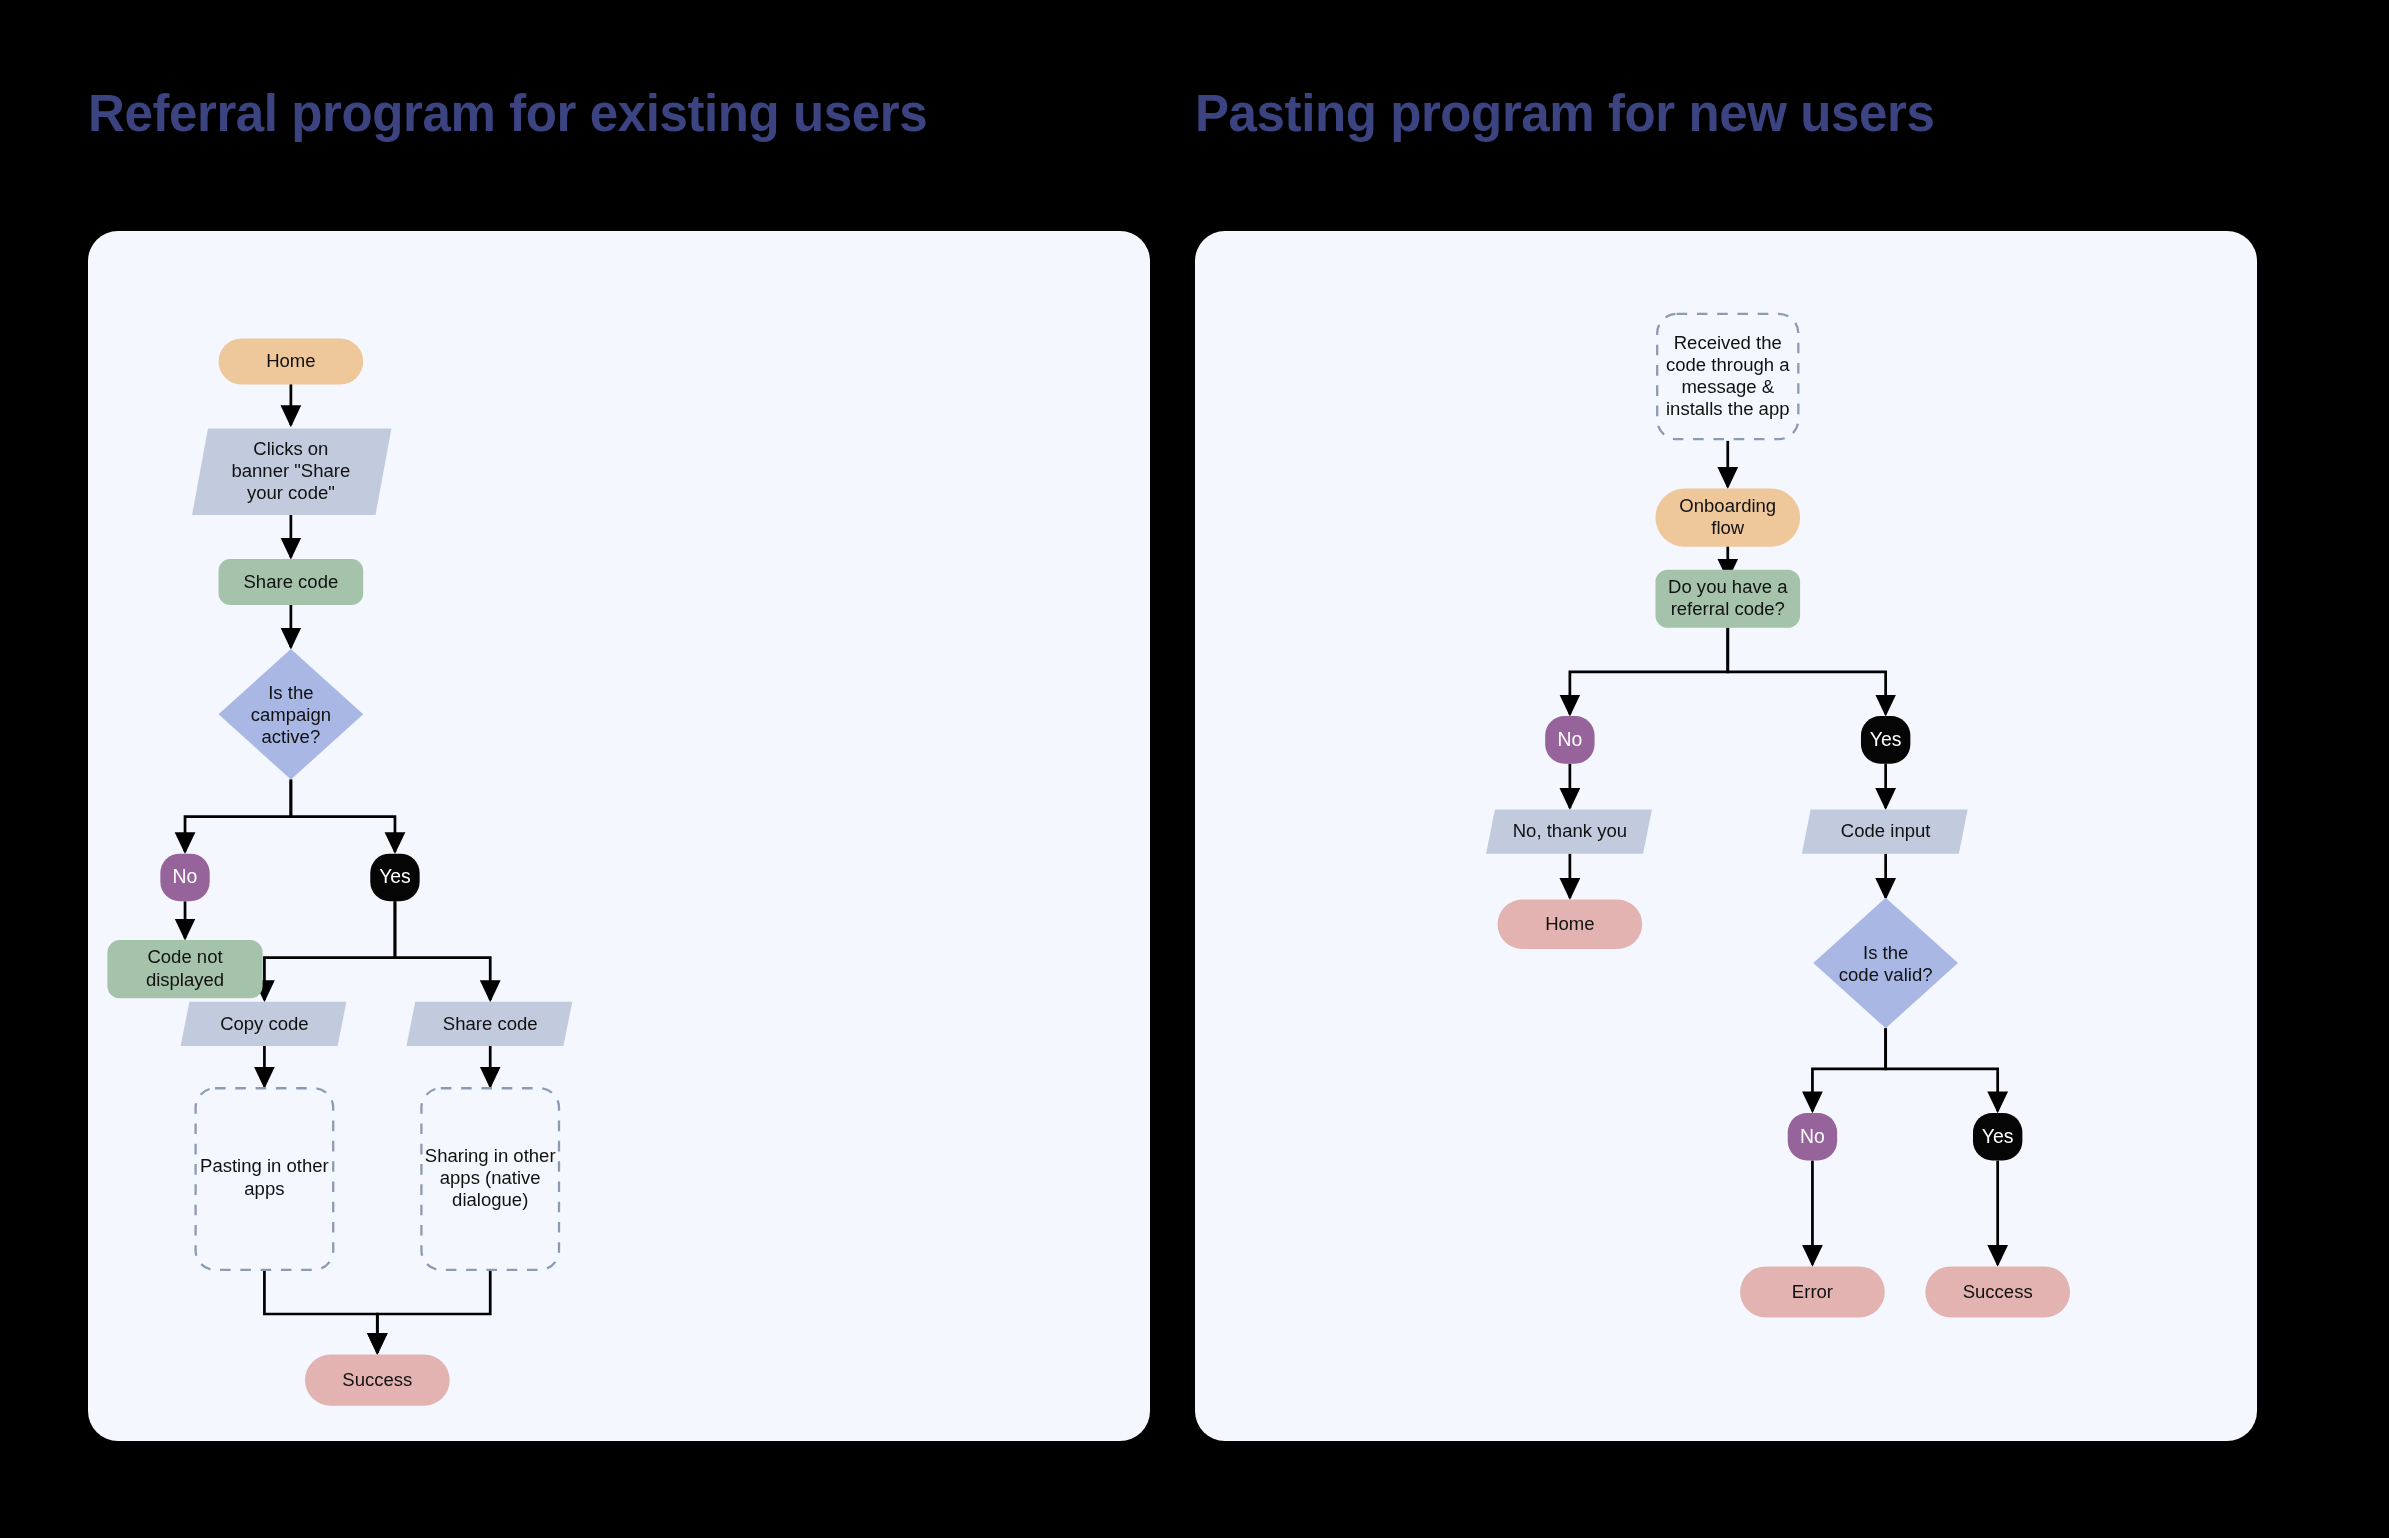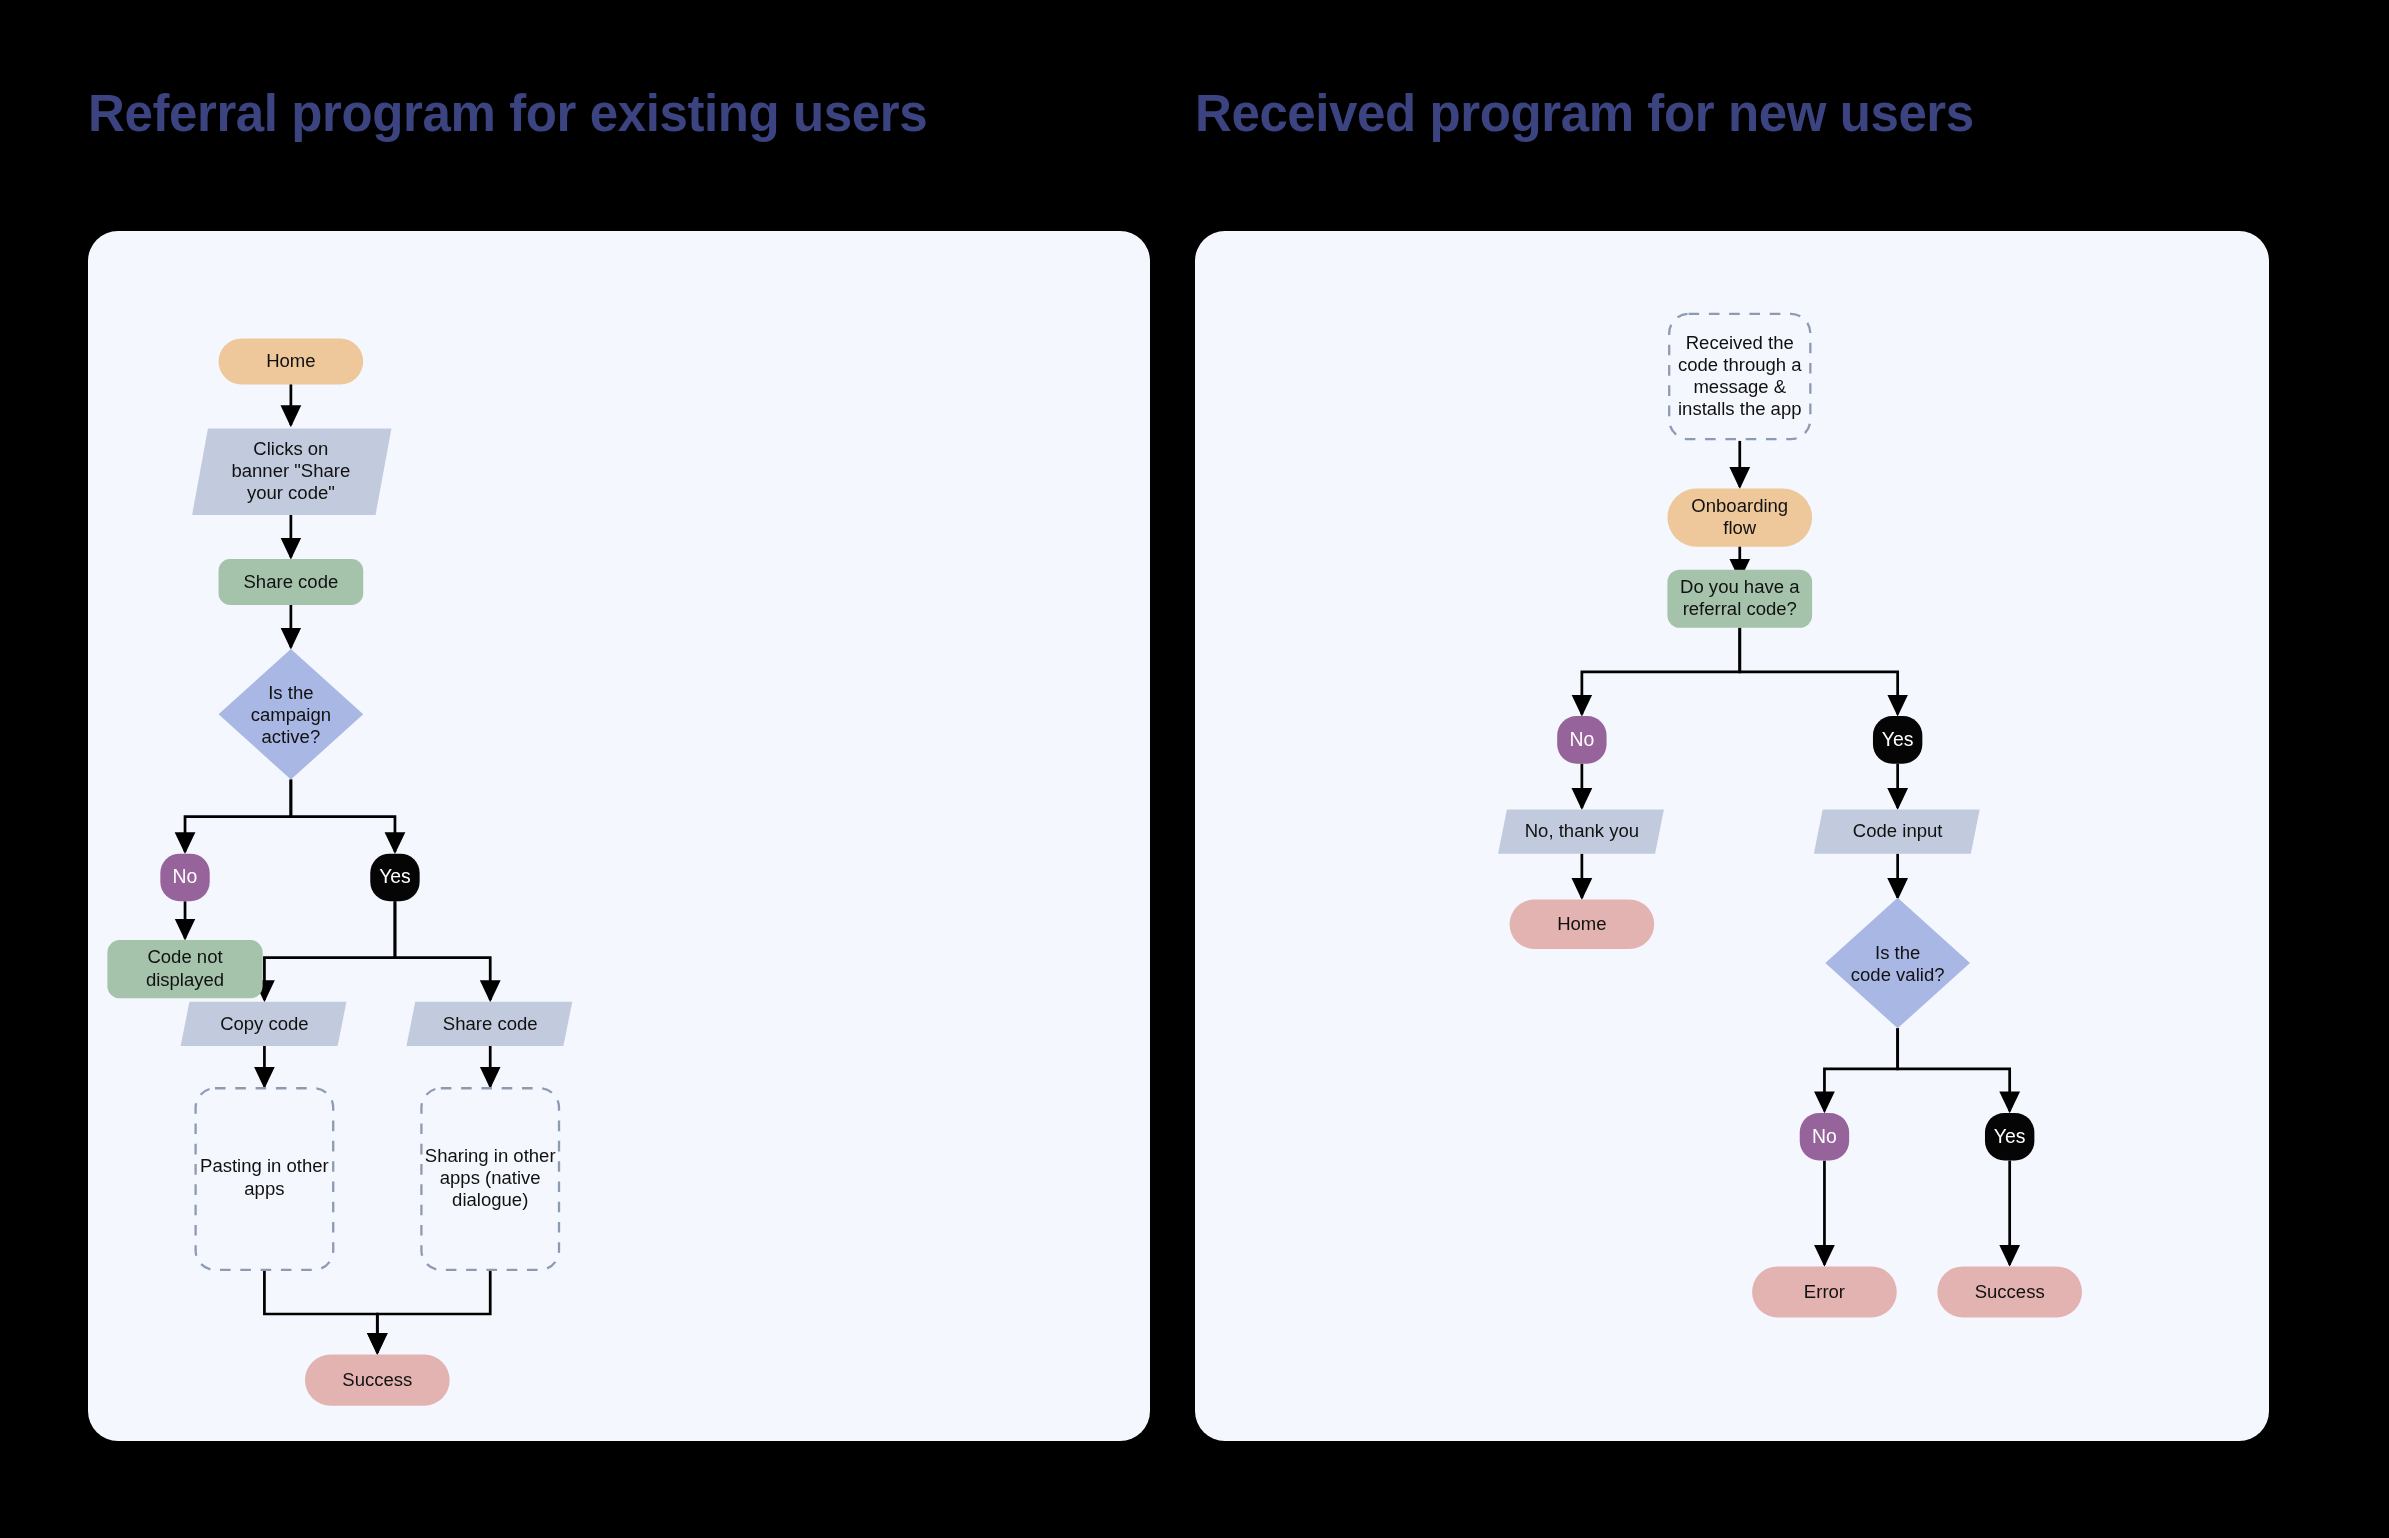--- a/index.html
+++ b/index.html
@@ -143,23 +143,23 @@
         <g>
           <rect x="246" y="1274" width="164" height="58" rx="29" ry="29" fill="#e2b3b0"></rect>
           <text class="nlabel" x="328" y="1304">Success</text>
         </g>
       </svg>
     </div>
   </div>
 
   <div class="col right">
 
-    <div class="chart-title t-right" style="left:0;">Received program for new users</div>
-
-    <div class="panel p-right" style="left:0;padding-left:12px;">
+    <div class="chart-title t-right" style="left:0;">Pasting program for new users</div>
+
+    <div class="panel p-right" style="left:0;">
       <svg viewBox="0 0 1204 1372" preserveAspectRatio="none">
         <defs>
           <marker id="arrowR" markerWidth="9" markerHeight="9" refX="7.2" refY="4.5" orient="auto" markerUnits="strokeWidth">
             <path d="M0,0.7 L8,4.5 L0,8.3 z" fill="#000000"></path>
           </marker>
         </defs>
 
         <g stroke="#000000" stroke-width="3.1" fill="none" marker-end="url(#arrowR)">
           <path d="M604,238 L604,290"></path>
           <path d="M604,342 L604,394"></path>

